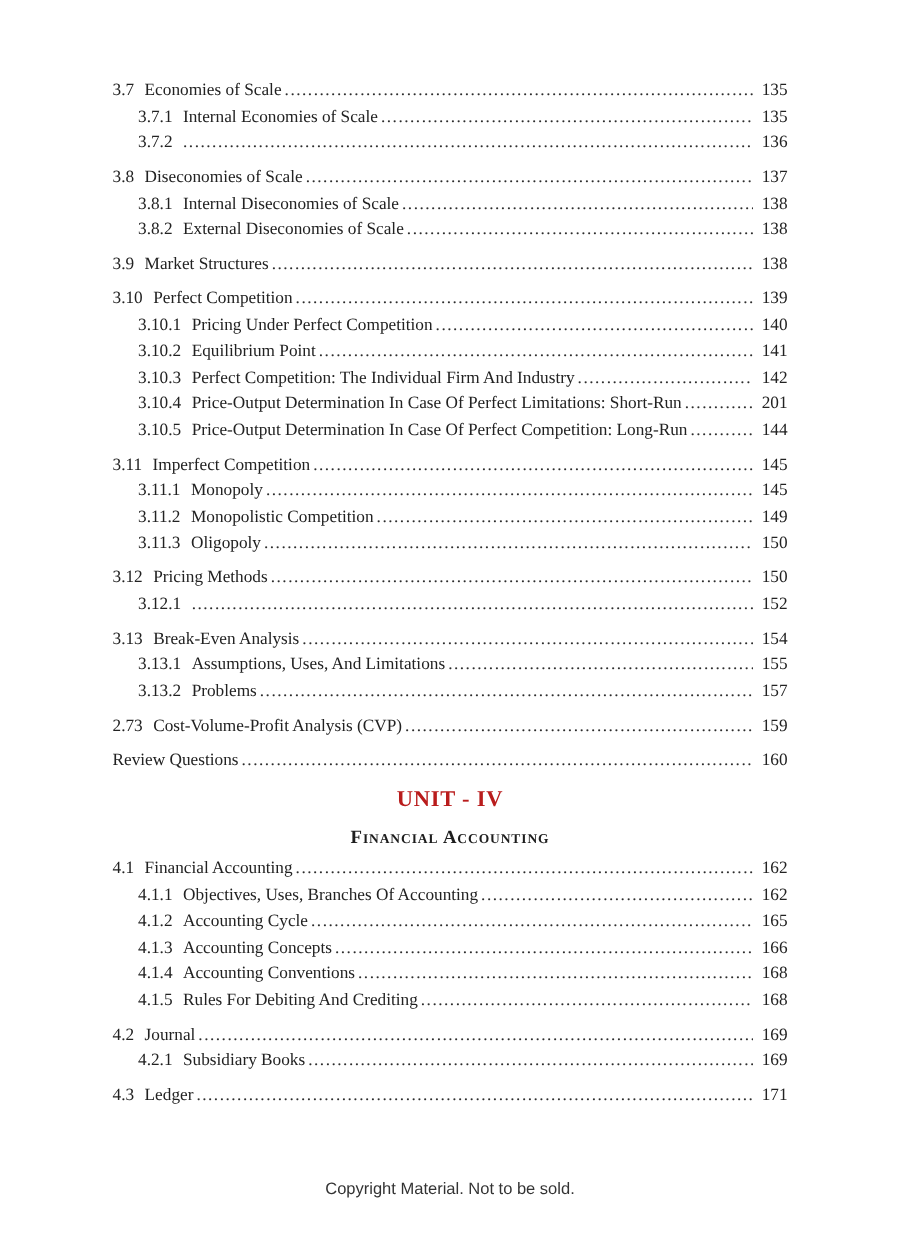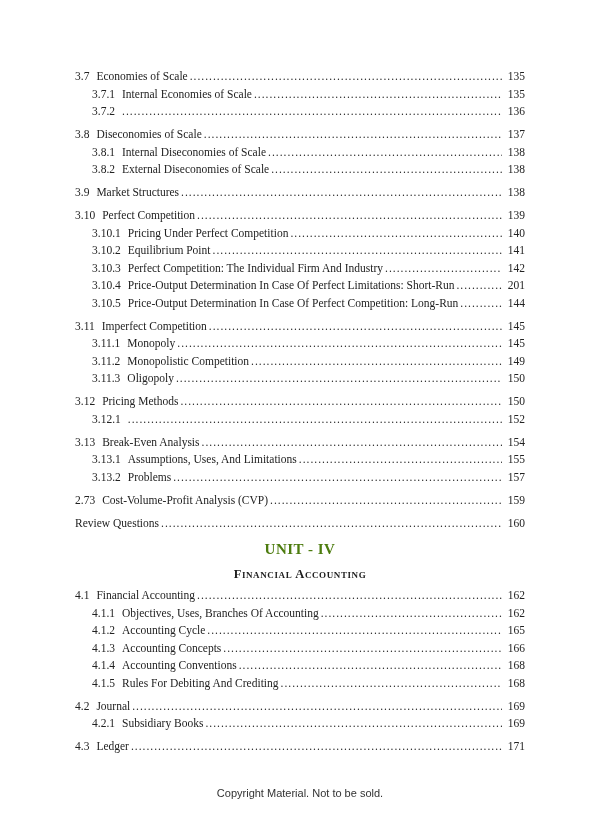--- a/index.html
+++ b/index.html
@@ -10,21 +10,21 @@
   body {
     width: 600px;
     height: 825px;
     position: relative;
     overflow: hidden;
     font-family: "Liberation Serif", serif;
     color: #222222;
   }
   .toc-container {
     position: absolute;
-    top: 68px;
+    top: 52px;
     left: 75px;
     width: 450px;
   }
   .toc-group {
     margin-top: 5.5px;
   }
   .toc-group:first-child {
     margin-top: 0;
   }
   .toc-row {
@@ -61,21 +61,21 @@
   .unit-heading {
     margin-top: 5.5px;
     text-align: center;
     margin-bottom: 4px;
   }
   .unit-heading .h-title {
     font-size: 15px;
     font-weight: bold;
     line-height: 22px;
     letter-spacing: 0.5px;
-    color: #4d7c0f;
+    color: #b91c1c;
   }
   .unit-heading .h-subtitle {
     margin-top: 6px;
     font-size: 12.5px;
     font-weight: bold;
     font-variant: small-caps;
     letter-spacing: 0.6px;
     line-height: 16px;
     color: #1d1d1d;
   }

